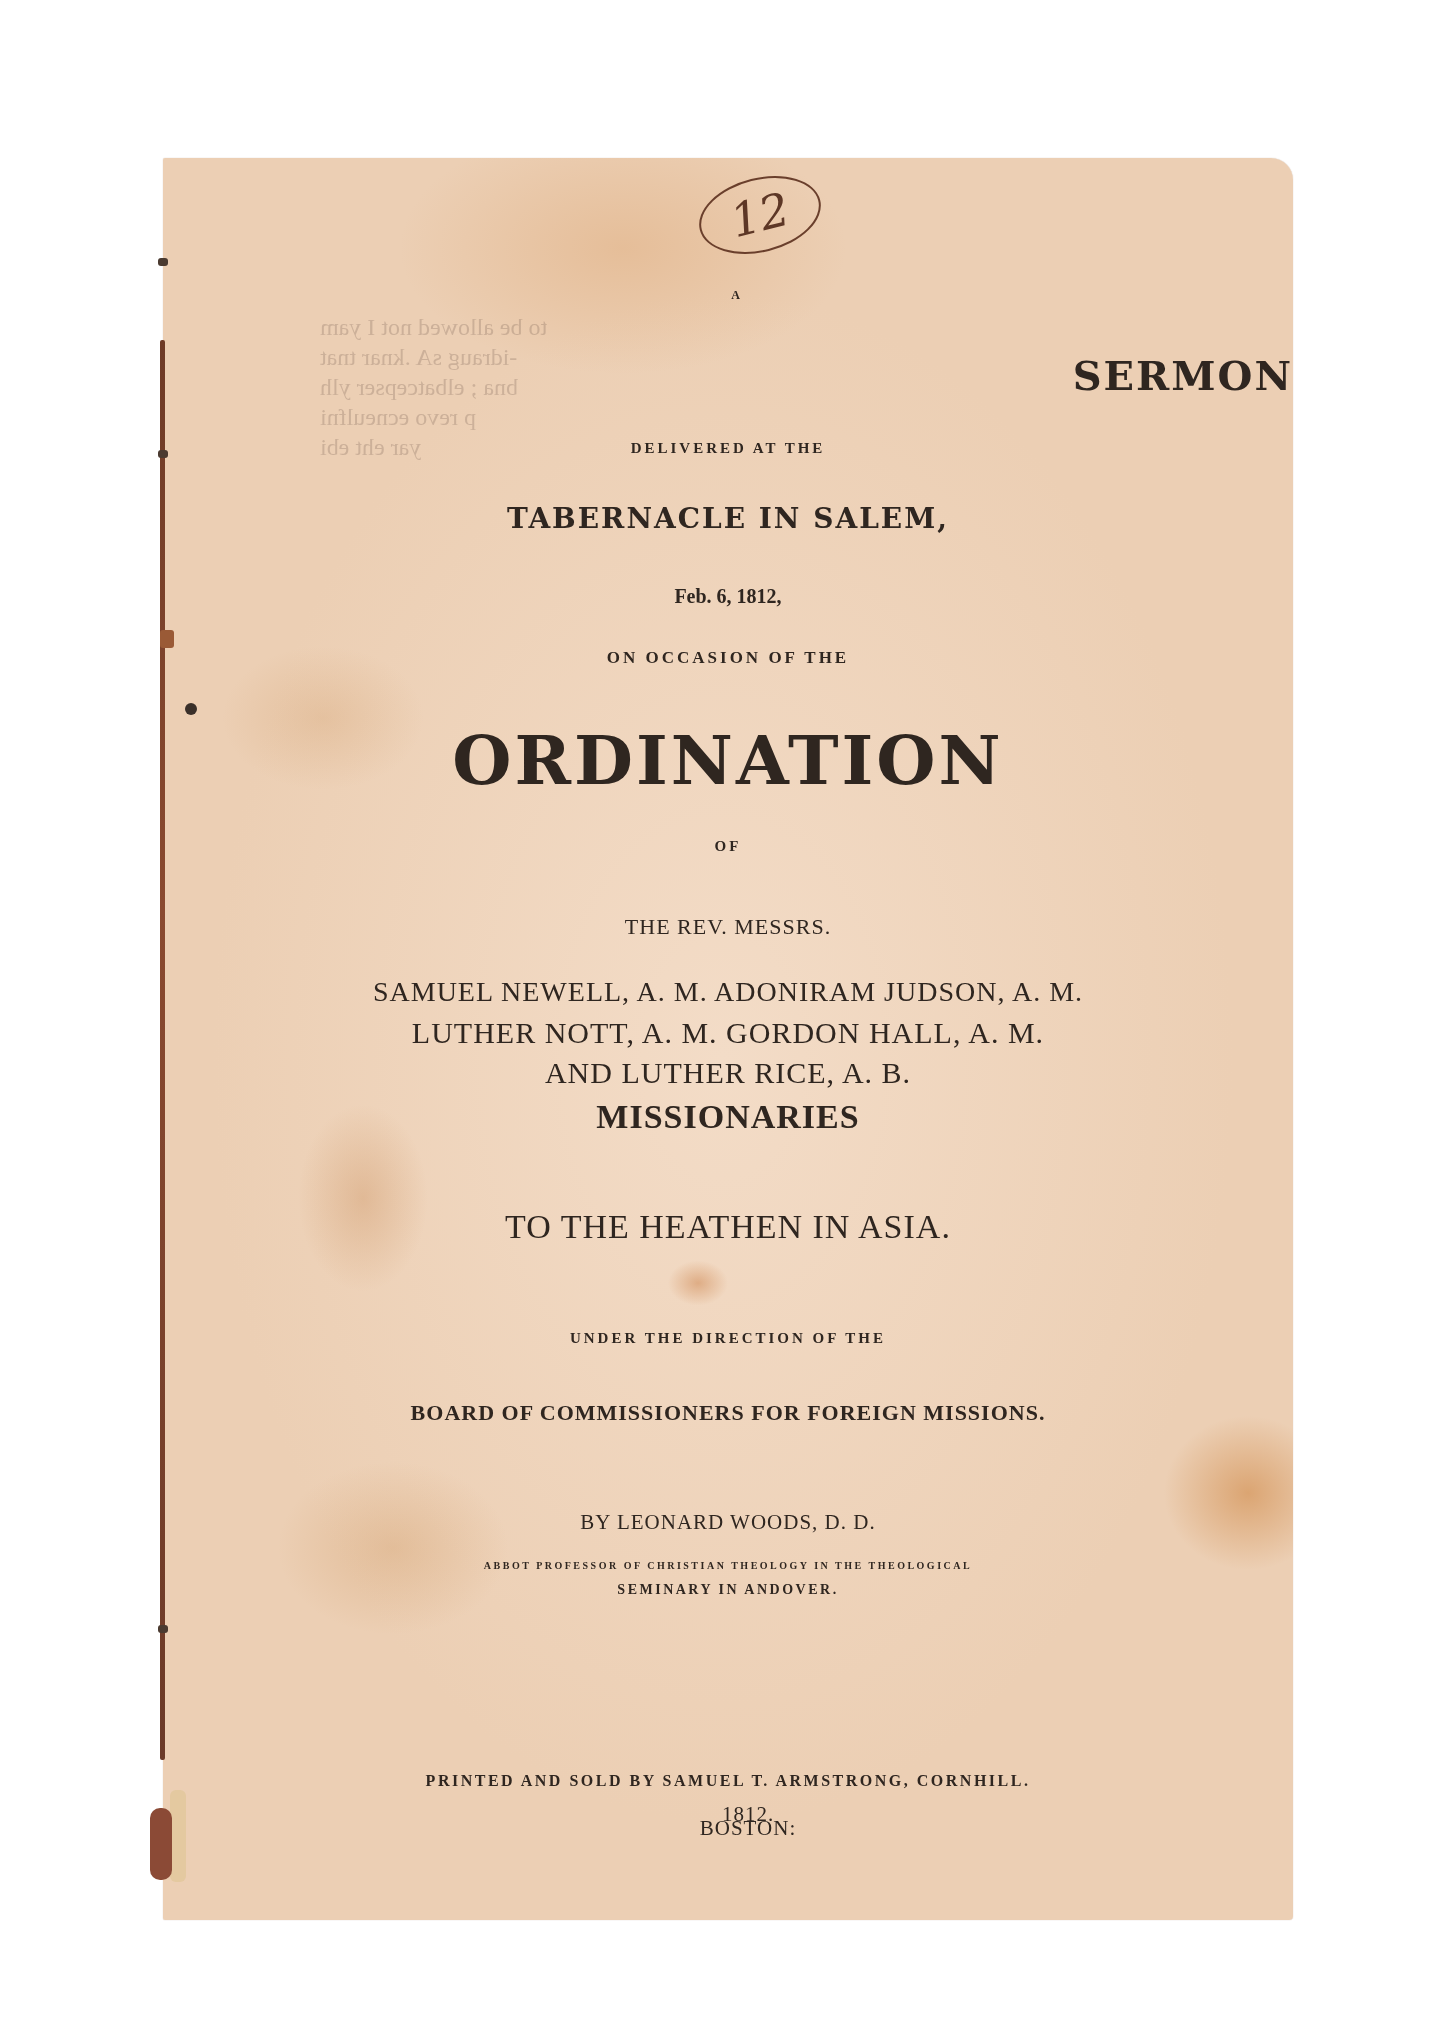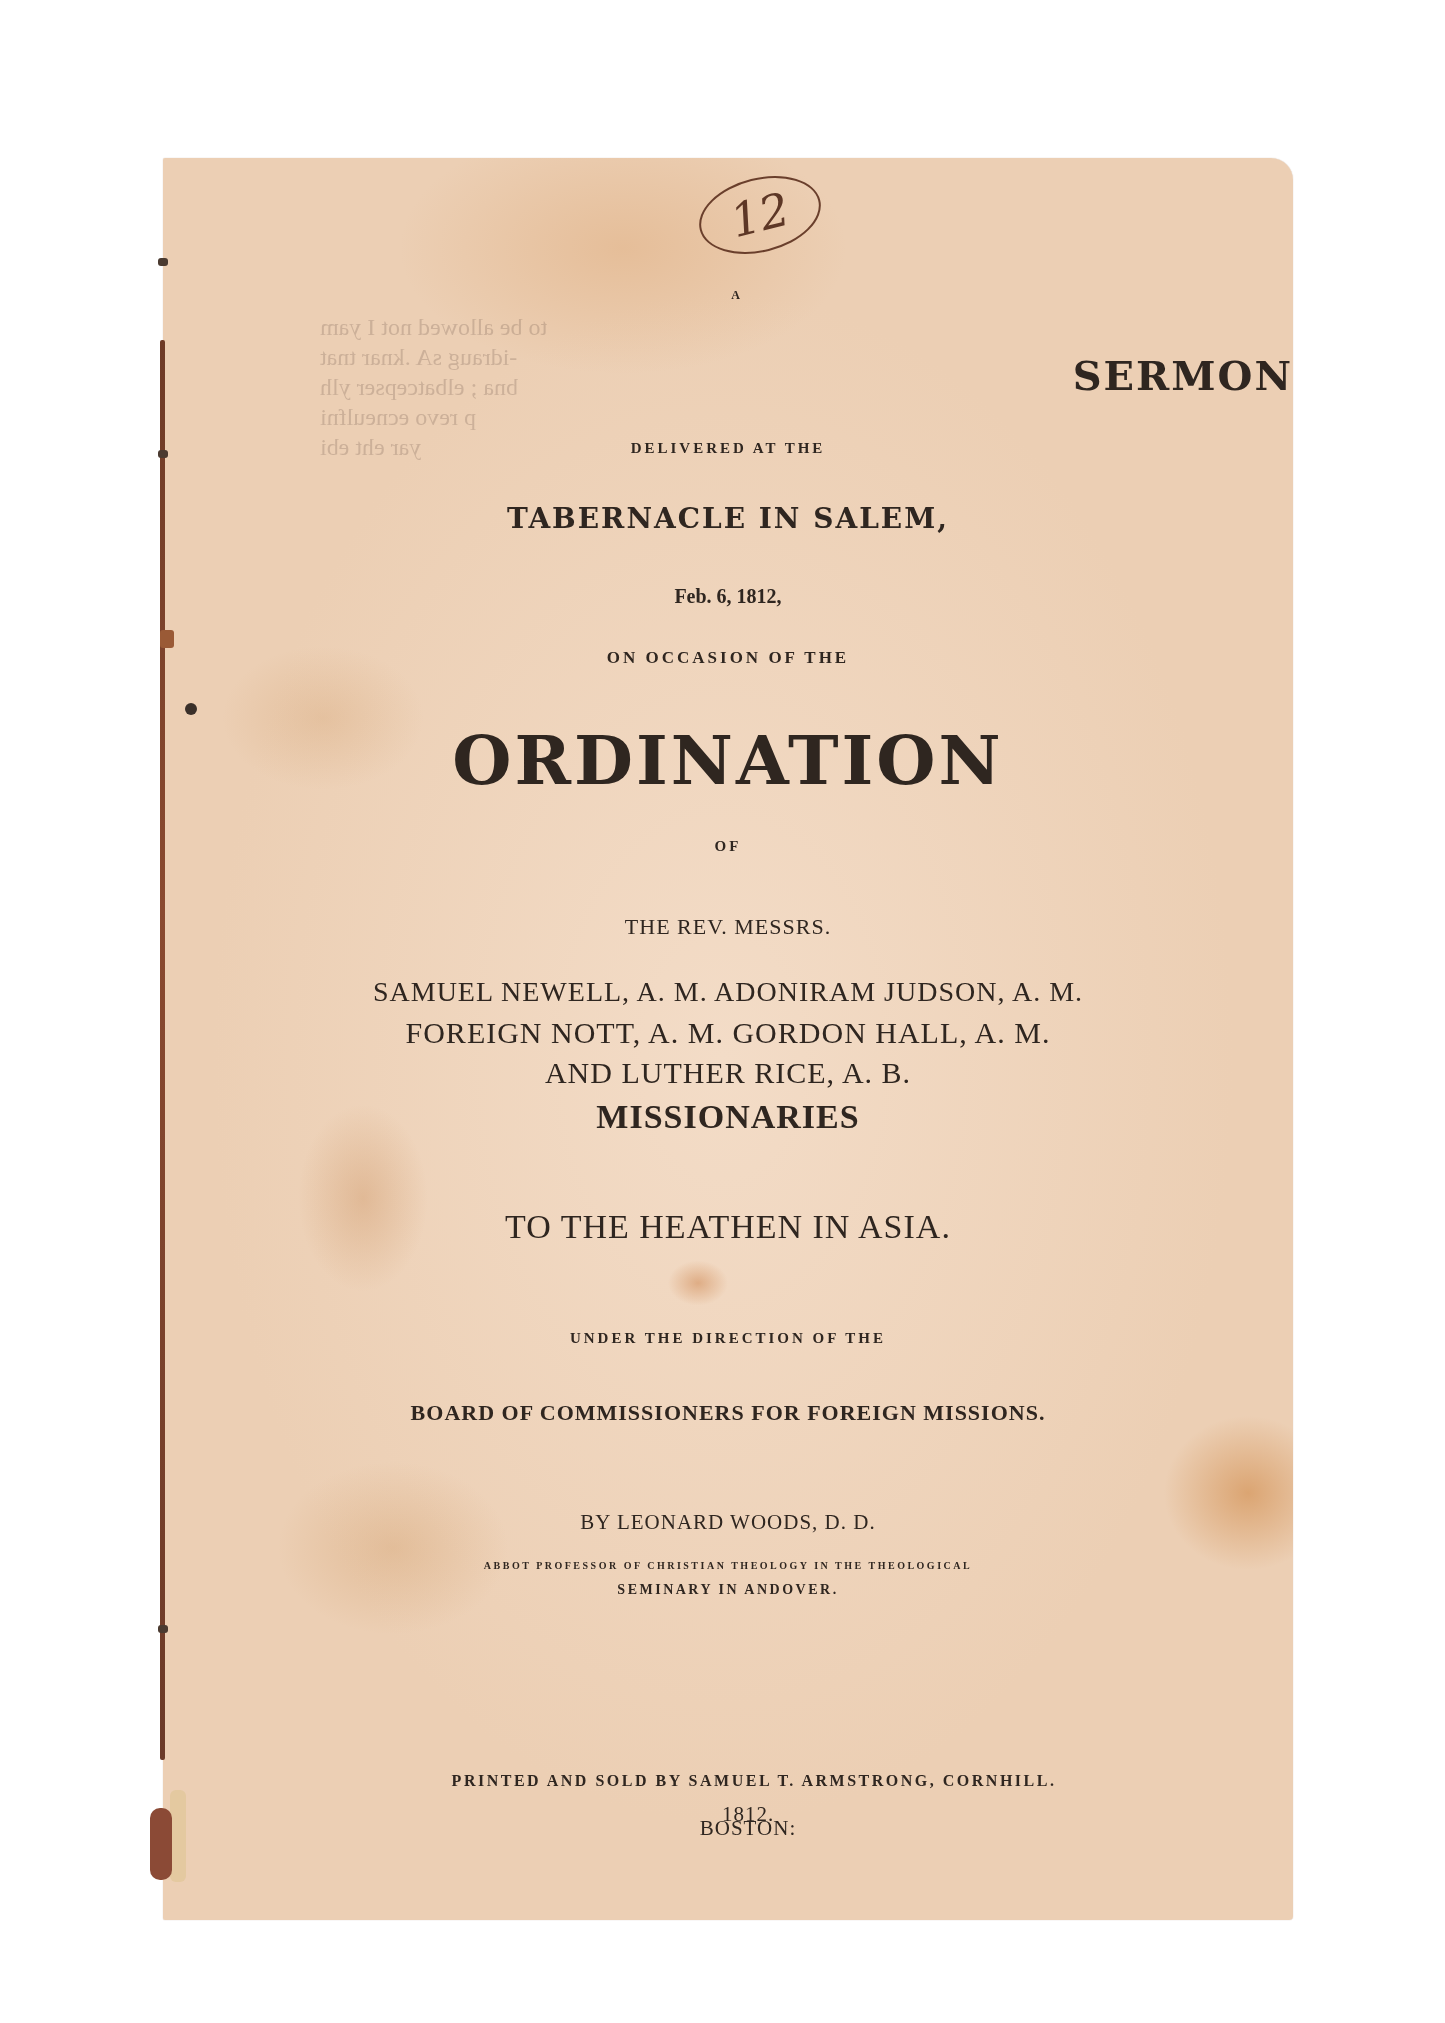--- a/index.html
+++ b/index.html
@@ -154,33 +154,33 @@
 
 <div class="line caps-small" style="top:648px; font-size:17px; letter-spacing:3px;">ON OCCASION OF THE</div>
 
 <div class="line big" style="top:720px; font-size:68px; letter-spacing:3px;">ORDINATION</div>
 
 <div class="line caps-small" style="top:838px; font-size:15px; letter-spacing:3px;">OF</div>
 
 <div class="line roman" style="top:914px; font-size:22px; letter-spacing:1px;">THE REV. MESSRS.</div>
 
 <div class="line roman" style="top:976px; font-size:28px; letter-spacing:1px;">SAMUEL NEWELL, A. M. ADONIRAM JUDSON, A. M.</div>
-<div class="line roman" style="top:1016px; font-size:30px; letter-spacing:1px;">FOREIGN NOTT, A. M. GORDON HALL, A. M.</div>
+<div class="line roman" style="top:1016px; font-size:30px; letter-spacing:1px;">LUTHER NOTT, A. M. GORDON HALL, A. M.</div>
 <div class="line roman" style="top:1056px; font-size:30px; letter-spacing:1px;">AND LUTHER RICE, A. B.</div>
 
 <div class="line roman" style="top:1098px; font-size:34px; font-weight:bold; letter-spacing:1px;">MISSIONARIES</div>
 
 <div class="line roman" style="top:1208px; font-size:34px; letter-spacing:1px; padding-right:30px;">TO THE HEATHEN IN ASIA.</div>
 
 <div class="line caps-small" style="top:1330px; font-size:15px; letter-spacing:3px; padding-right:20px;">UNDER THE DIRECTION OF THE</div>
 
 <div class="line roman" style="top:1400px; font-size:22px; font-weight:bold; letter-spacing:1px; padding-right:20px;">BOARD OF COMMISSIONERS FOR FOREIGN MISSIONS.</div>
 
 <div class="line roman" style="top:1510px; font-size:21px; letter-spacing:1px;">BY LEONARD WOODS, D. D.</div>
 
 <div class="line caps-small" style="top:1560px; font-size:10px; letter-spacing:2.5px;">ABBOT PROFESSOR OF CHRISTIAN THEOLOGY IN THE THEOLOGICAL</div>
 <div class="line caps-small" style="top:1582px; font-size:14px; letter-spacing:2.5px; padding-right:30px;">SEMINARY IN ANDOVER.</div>
 
 <div class="line roman" style="top:1816px; font-size:21px; letter-spacing:1px; padding-left:20px;">BOSTON:</div>
 
-<div class="line caps-small" style="top:1772px; font-size:16px; letter-spacing:2.5px; padding-right:20px;padding-left:26px;">PRINTED AND SOLD BY SAMUEL T. ARMSTRONG, CORNHILL.</div>
+<div class="line caps-small" style="top:1772px; font-size:16px; letter-spacing:2.5px; padding-right:20px;">PRINTED AND SOLD BY SAMUEL T. ARMSTRONG, CORNHILL.</div>
 
 <div class="line roman" style="top:1802px; font-size:21px; letter-spacing:1px; padding-left:20px;">1812.</div>
 
 </body></html>

